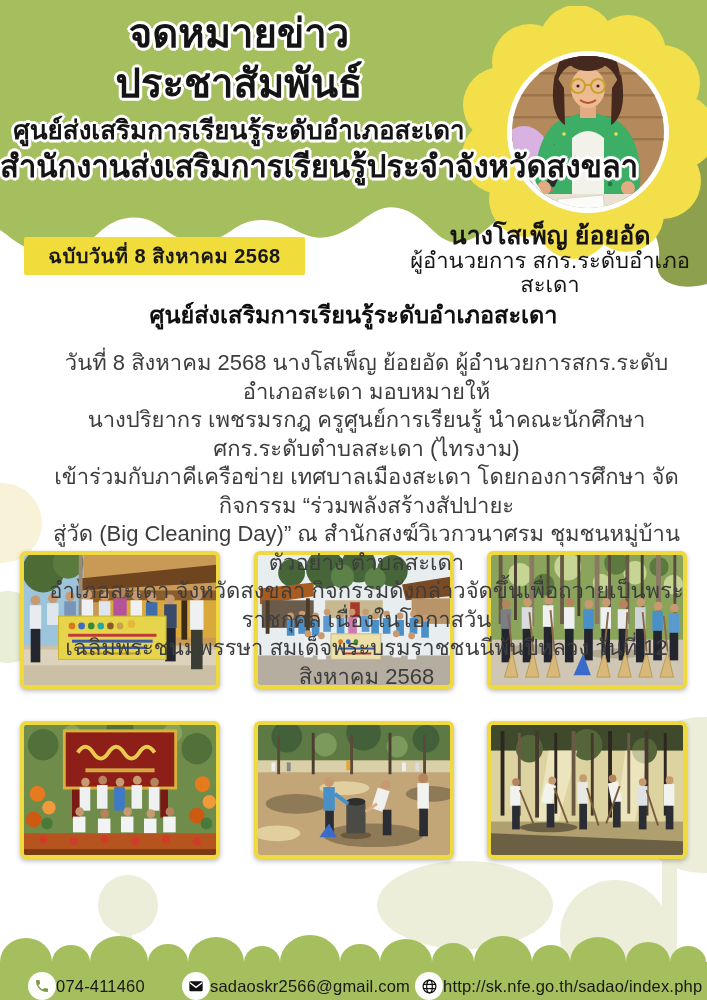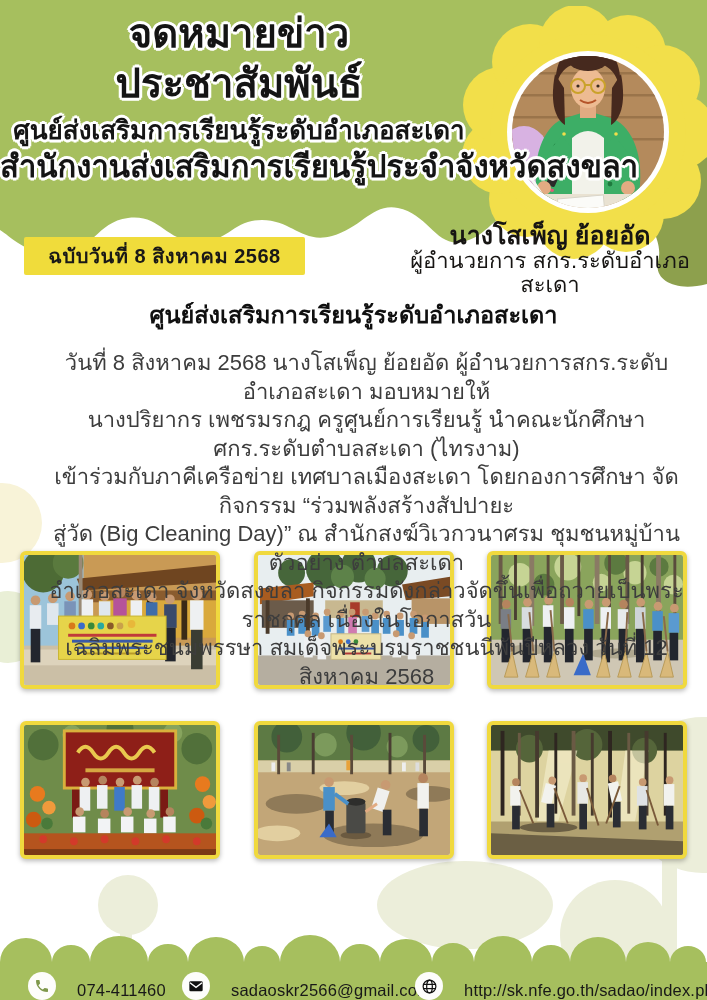--- a/index.html
+++ b/index.html
@@ -70,21 +70,21 @@
     width:200px; height:138px; background:#fff;
     border:4px solid #f0d93e; border-radius:6px; overflow:hidden;
     box-shadow:0 2px 5px rgba(0,0,0,.28);
   }
   .photo svg{ width:100%; height:100%; }
 
   
   .footer{ position:absolute; left:0; bottom:0; width:707px; height:72px; z-index:4; }
   .footer .scallop{ position:absolute; inset:0; }
   .contact{
-    position:absolute; display:flex; align-items:flex-end; gap:21px; z-index:5;
+    position:absolute; display:flex; align-items:center; gap:0; z-index:5;
     color:#181818; font-size:16.5px; letter-spacing:.2px;
   }
   .contact .disc{
     width:28px; height:28px; border-radius:50%; background:#fdfdfb;
     display:flex; align-items:center; justify-content:center; flex:0 0 auto;
   }
   .c-phone{ left:28px; top:44px; }
   .c-mail{ left:182px; top:44px; }
   .c-web{ left:415px; top:44px; }
 </style>

